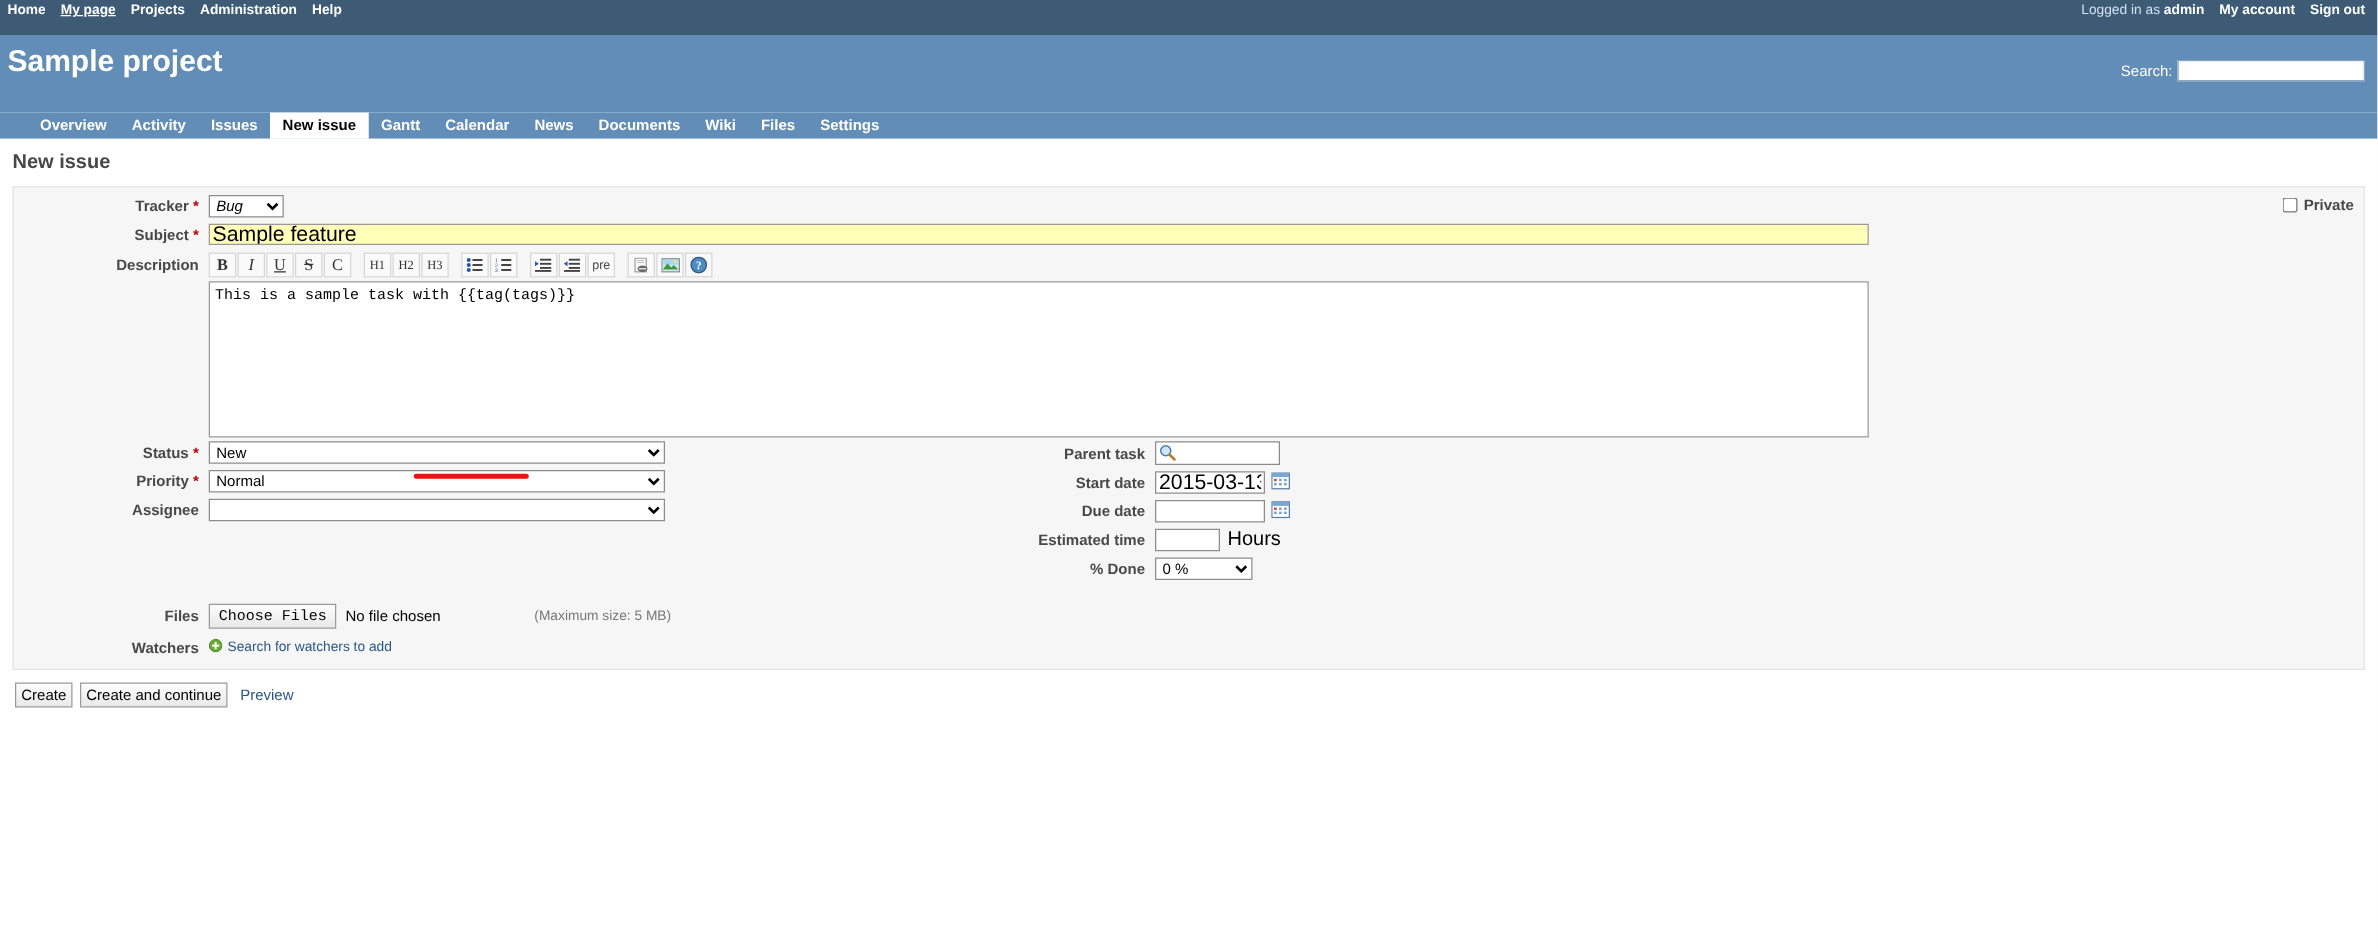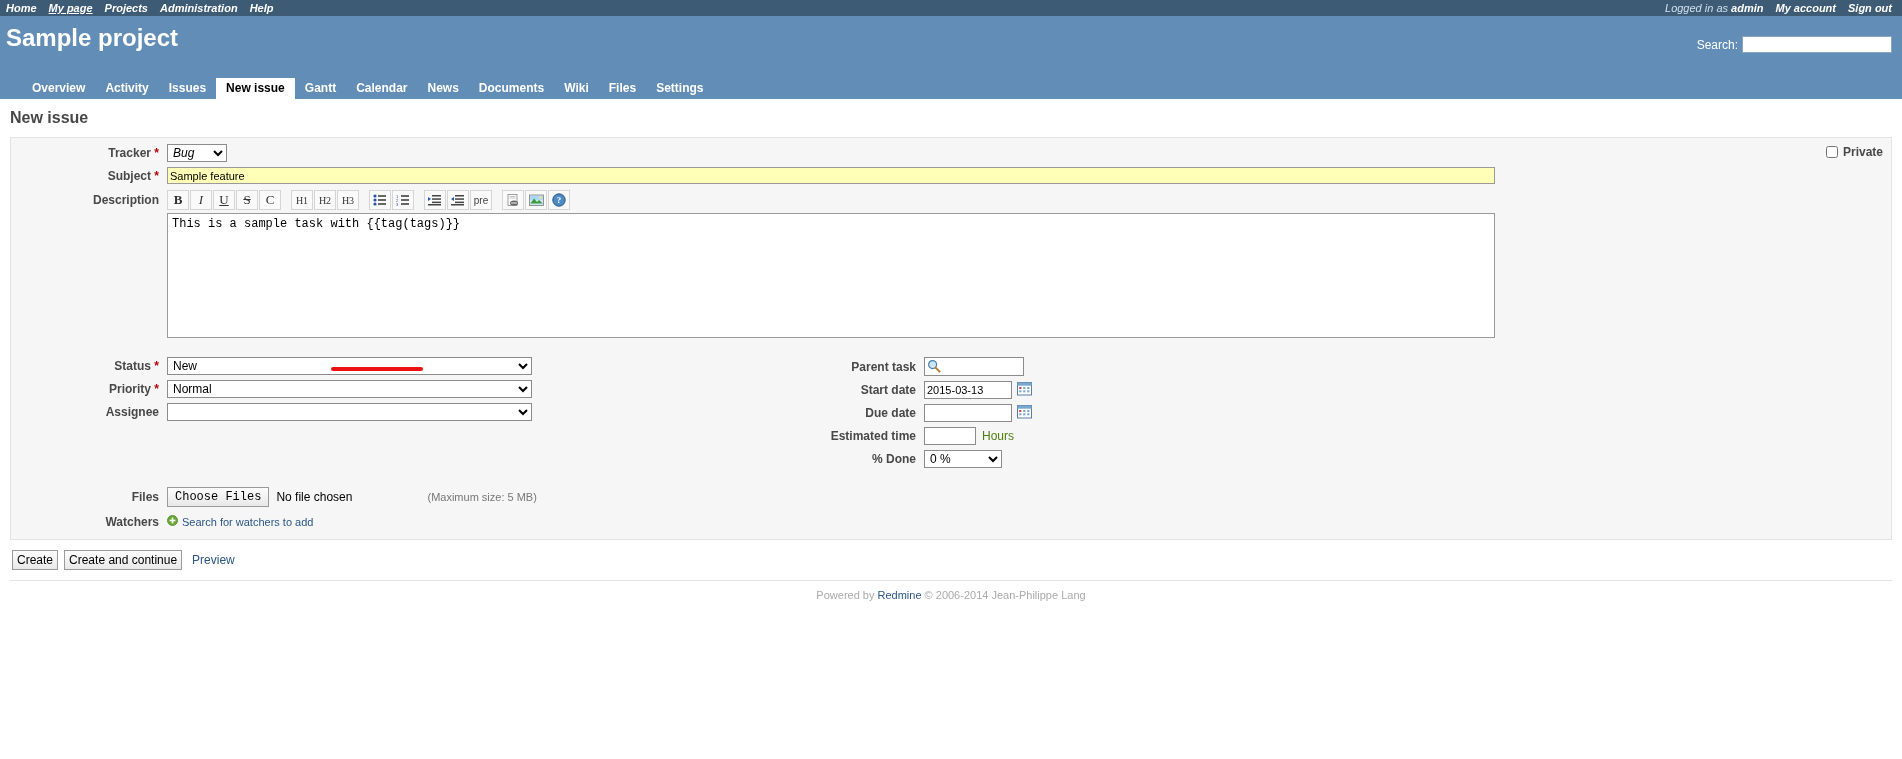--- a/index.html
+++ b/index.html
@@ -10,26 +10,25 @@
     font-family: "Liberation Sans", sans-serif;
     font-size: 12px;
     color: #484848;
     overflow: hidden;
   }
 
   
   #top-menu {
     background: #3e5b76;
     color: #ffffff;
-    height: 16px;
+    height: 28px;
     font-size: 11px;
     font-weight: bold;
     position: relative;
     padding: 0;
-    font-style: italic;
   }
   #top-menu .left {
     position: absolute;
     left: 6px; top: 1px;
     display: flex; gap: 12px;
   }
   #top-menu .right {
     position: absolute;
     right: 10px; top: 1px;
     display: flex; gap: 12px;
@@ -151,21 +150,21 @@
     height: 18px;
     border: 1px solid #8c8c8c;
     background: #ffffff;
     color: #000;
     padding: 0 1px;
   }
   #tracker-select { width: 60px; font-style: italic; }
 
   input.txt {
     font-family: "Liberation Sans", sans-serif;
-    font-size: 11px;
+    font-size: 17px;
     height: 18px;
     border: 1px solid #8c8c8c;
     padding: 0 2px;
     background: #ffffff;
     color: #000;
   }
   #subject-input {
     background: #ffffb8;
     width: 1328px;
     height: 17px;
@@ -233,21 +232,21 @@
     background: #ee1111;
     height: 4px;
     border-radius: 2px;
     left: 320px;
     top: 229px;
     width: 92px;
     z-index: 50;
   }
 
   
-  .attrs { display: flex; margin-top: 16px; }
+  .attrs { display: flex; margin-top: 0; }
   .attrs .col-left { width: 700px; }
   .attrs .col-right { width: 520px; }
   .attrs .col-right label.fl { width: 205px; }
   .wide-sel { width: 365px; }
 
   #parent-task-wrap {
     position: relative;
     display: inline-block;
   }
   #parent-task-input {
@@ -256,21 +255,21 @@
     height: 19px;
   }
   #parent-task-wrap .mag {
     position: absolute;
     left: 3px; top: 2px;
     pointer-events: none;
   }
   .date-input { width: 88px; height: 18px; }
   .cal-btn { margin-left: 5px; cursor: pointer; display:inline-block; vertical-align:middle;}
   .est-input { width: 52px; height: 18px; }
-  .hours-lbl { margin-left: 6px; font-size: 12px; color:#4d7c0f;}
+  .hours-lbl { margin-left: 6px; font-size: 16px; color:#000000;}
   #done-select { width: 78px; }
 
   
   .filerow { display:flex; align-items:center; margin-top: 14px;}
   .file-btn {
     font-family: Liberation Mono, monospace;
     font-size: 12px;
     border: 1px solid #9a9a9a;
     background: linear-gradient(#fdfdfd,#e8e8e8);
     padding: 2px 7px;
@@ -562,18 +561,13 @@
     </div>
 
   </div>
 
   <div class="submit-row">
     <button class="btn-submit">Create</button>
     <button class="btn-submit">Create and continue</button>
     <a class="preview-link">Preview</a>
   </div>
 
-  <div id="footer">
-    <span>Powered by</span>
-    <a>Redmine</a>
-    <span>© 2006-2014 Jean-Philippe Lang</span>
-  </div>
 </div>
 
 </body></html>

